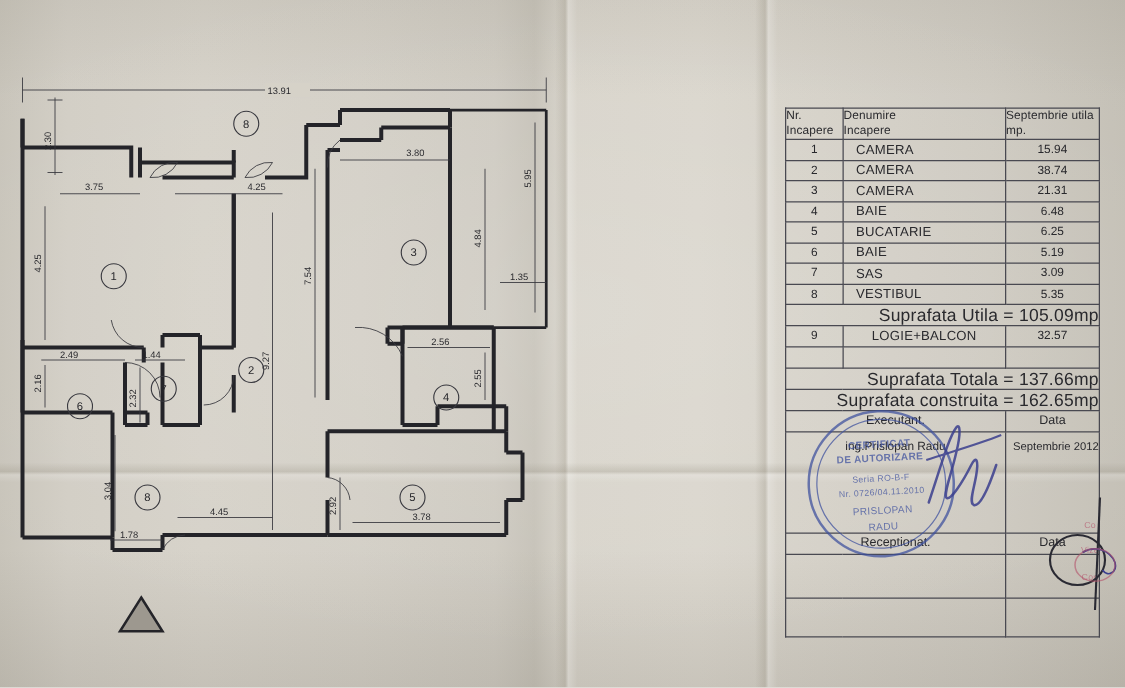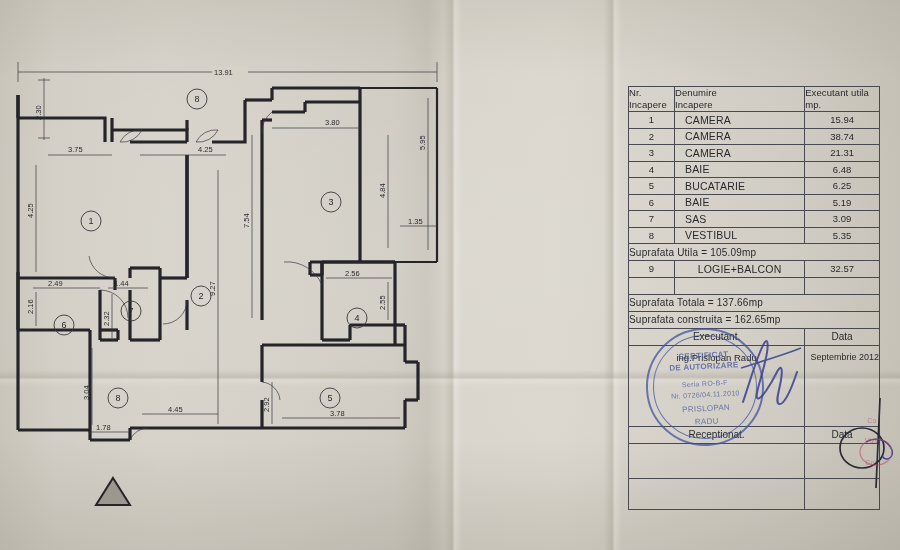--- a/index.html
+++ b/index.html
@@ -58,21 +58,21 @@
     border: 1px solid #4a4a52;
     font-weight: normal;
     padding: 0;
     background: transparent;
   }
   .hdr td { font-size: 9.5px; line-height: 12px; padding: 3px 2px; letter-spacing: .1px;}
   .c-nr   { width: 46px;  text-align: center; font-size: 9.5px; height: 15.5px; }
   .c-name { width: 126px; text-align: left; font-size: 10.5px; padding-left: 10px !important; height: 15.5px; letter-spacing: .2px;}
   .c-area { width: 78px;  text-align: center; font-size: 9.5px; height: 15.5px; }
   .c-name.ctr { text-align:center; padding-left:0 !important;margin-top:40px; }
-  .span-row td { text-align:left; font-size: 10px; height: 16px; letter-spacing:.2px;}
+  .span-row td { text-align:right; font-size: 14px; height: 16px; letter-spacing:.2px;}
   .blank td { height: 16px; }
   .sig td { text-align:center; font-size: 10px; height: 16px; }
   .sigbody td { height: 74px; vertical-align: top; }
   .tail td { height: 34px; }
   .tail2 td { height: 30px; }
 
   
   #table-wrap, #plan { filter: blur(0.28px) contrast(1.02); }
 
   
@@ -343,21 +343,21 @@
         <tr class="hdr">
           <td>
             <div>Nr.</div>
             <div>Incapere</div>
           </td>
           <td>
             <div>Denumire</div>
             <div>Incapere</div>
           </td>
           <td>
-            <div>Executant utila</div>
+            <div>Septembrie utila</div>
             <div>mp.</div>
           </td>
         </tr>
 
         <tr>
           <td class="c-nr">1</td>
           <td class="c-name">CAMERA</td>
           <td class="c-area">15.94</td>
         </tr>
         <tr>

